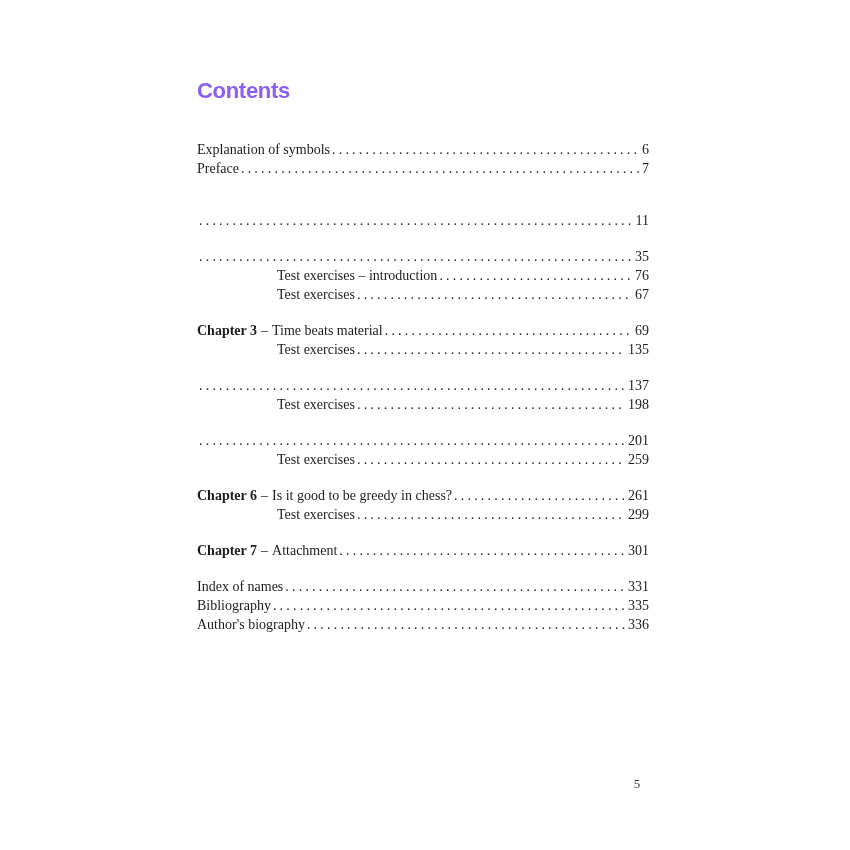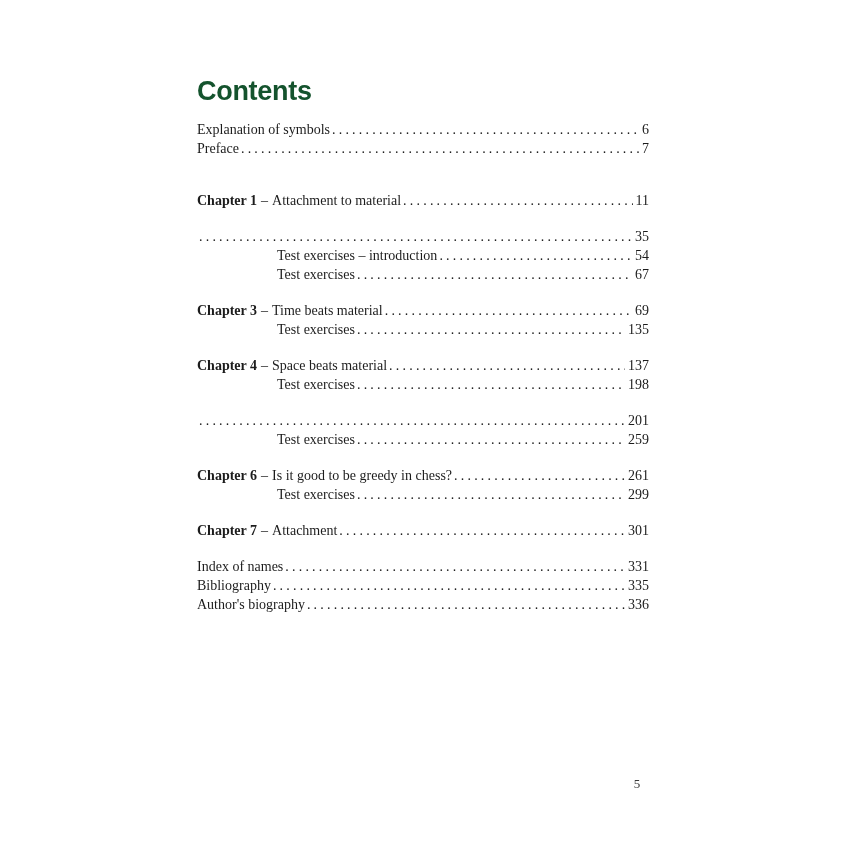--- a/index.html
+++ b/index.html
@@ -16,27 +16,27 @@
     color: #1c1c1c;
     overflow: hidden;
   }
   .content {
     position: absolute;
     left: 197px;
     top: 78px;
     width: 452px;
   }
   .doc-title {
-    margin: 0 0 16px 0;
+    margin: 0 0 36px 0;
     font-family: "Liberation Sans", sans-serif;
     font-weight: 700;
-    font-size: 27px;
+    font-size: 22px;
     line-height: 26px;
     letter-spacing: -0.3px;
-    color: #14532d;
+    color: #8b5cf6;
   }
   .group-front {
     margin-bottom: 33px;
   }
   .chapter-block {
     margin-bottom: 17px;
   }
   .group-back {
     margin-top: 14px;
   }
@@ -97,35 +97,34 @@
       </div>
       <div class="row">
         <span class="label">Preface</span>
         <span class="dots">........................................................................................................................</span>
         <span class="pg">7</span>
       </div>
     </div>
 
     <div class="chapter-block">
       <div class="row">
-        <span class="label"><b class="chnum">Chapter 1</b><span class="chsep">–</span><span>Attachment to material</span></span>
         <span class="dots">........................................................................................................................</span>
         <span class="pg">11</span>
       </div>
     </div>
 
     <div class="chapter-block">
       <div class="row">
         <span class="dots">........................................................................................................................</span>
         <span class="pg">35</span>
       </div>
       <div class="row sub-row">
         <span class="label">Test exercises – introduction</span>
         <span class="dots">........................................................................................................................</span>
-        <span class="pg">54</span>
+        <span class="pg">76</span>
       </div>
       <div class="row sub-row">
         <span class="label">Test exercises</span>
         <span class="dots">........................................................................................................................</span>
         <span class="pg">67</span>
       </div>
     </div>
 
     <div class="chapter-block">
       <div class="row">
@@ -135,21 +134,20 @@
       </div>
       <div class="row sub-row">
         <span class="label">Test exercises</span>
         <span class="dots">........................................................................................................................</span>
         <span class="pg">135</span>
       </div>
     </div>
 
     <div class="chapter-block">
       <div class="row">
-        <span class="label"><b class="chnum">Chapter 4</b><span class="chsep">–</span><span>Space beats material</span></span>
         <span class="dots">........................................................................................................................</span>
         <span class="pg">137</span>
       </div>
       <div class="row sub-row">
         <span class="label">Test exercises</span>
         <span class="dots">........................................................................................................................</span>
         <span class="pg">198</span>
       </div>
     </div>
 

